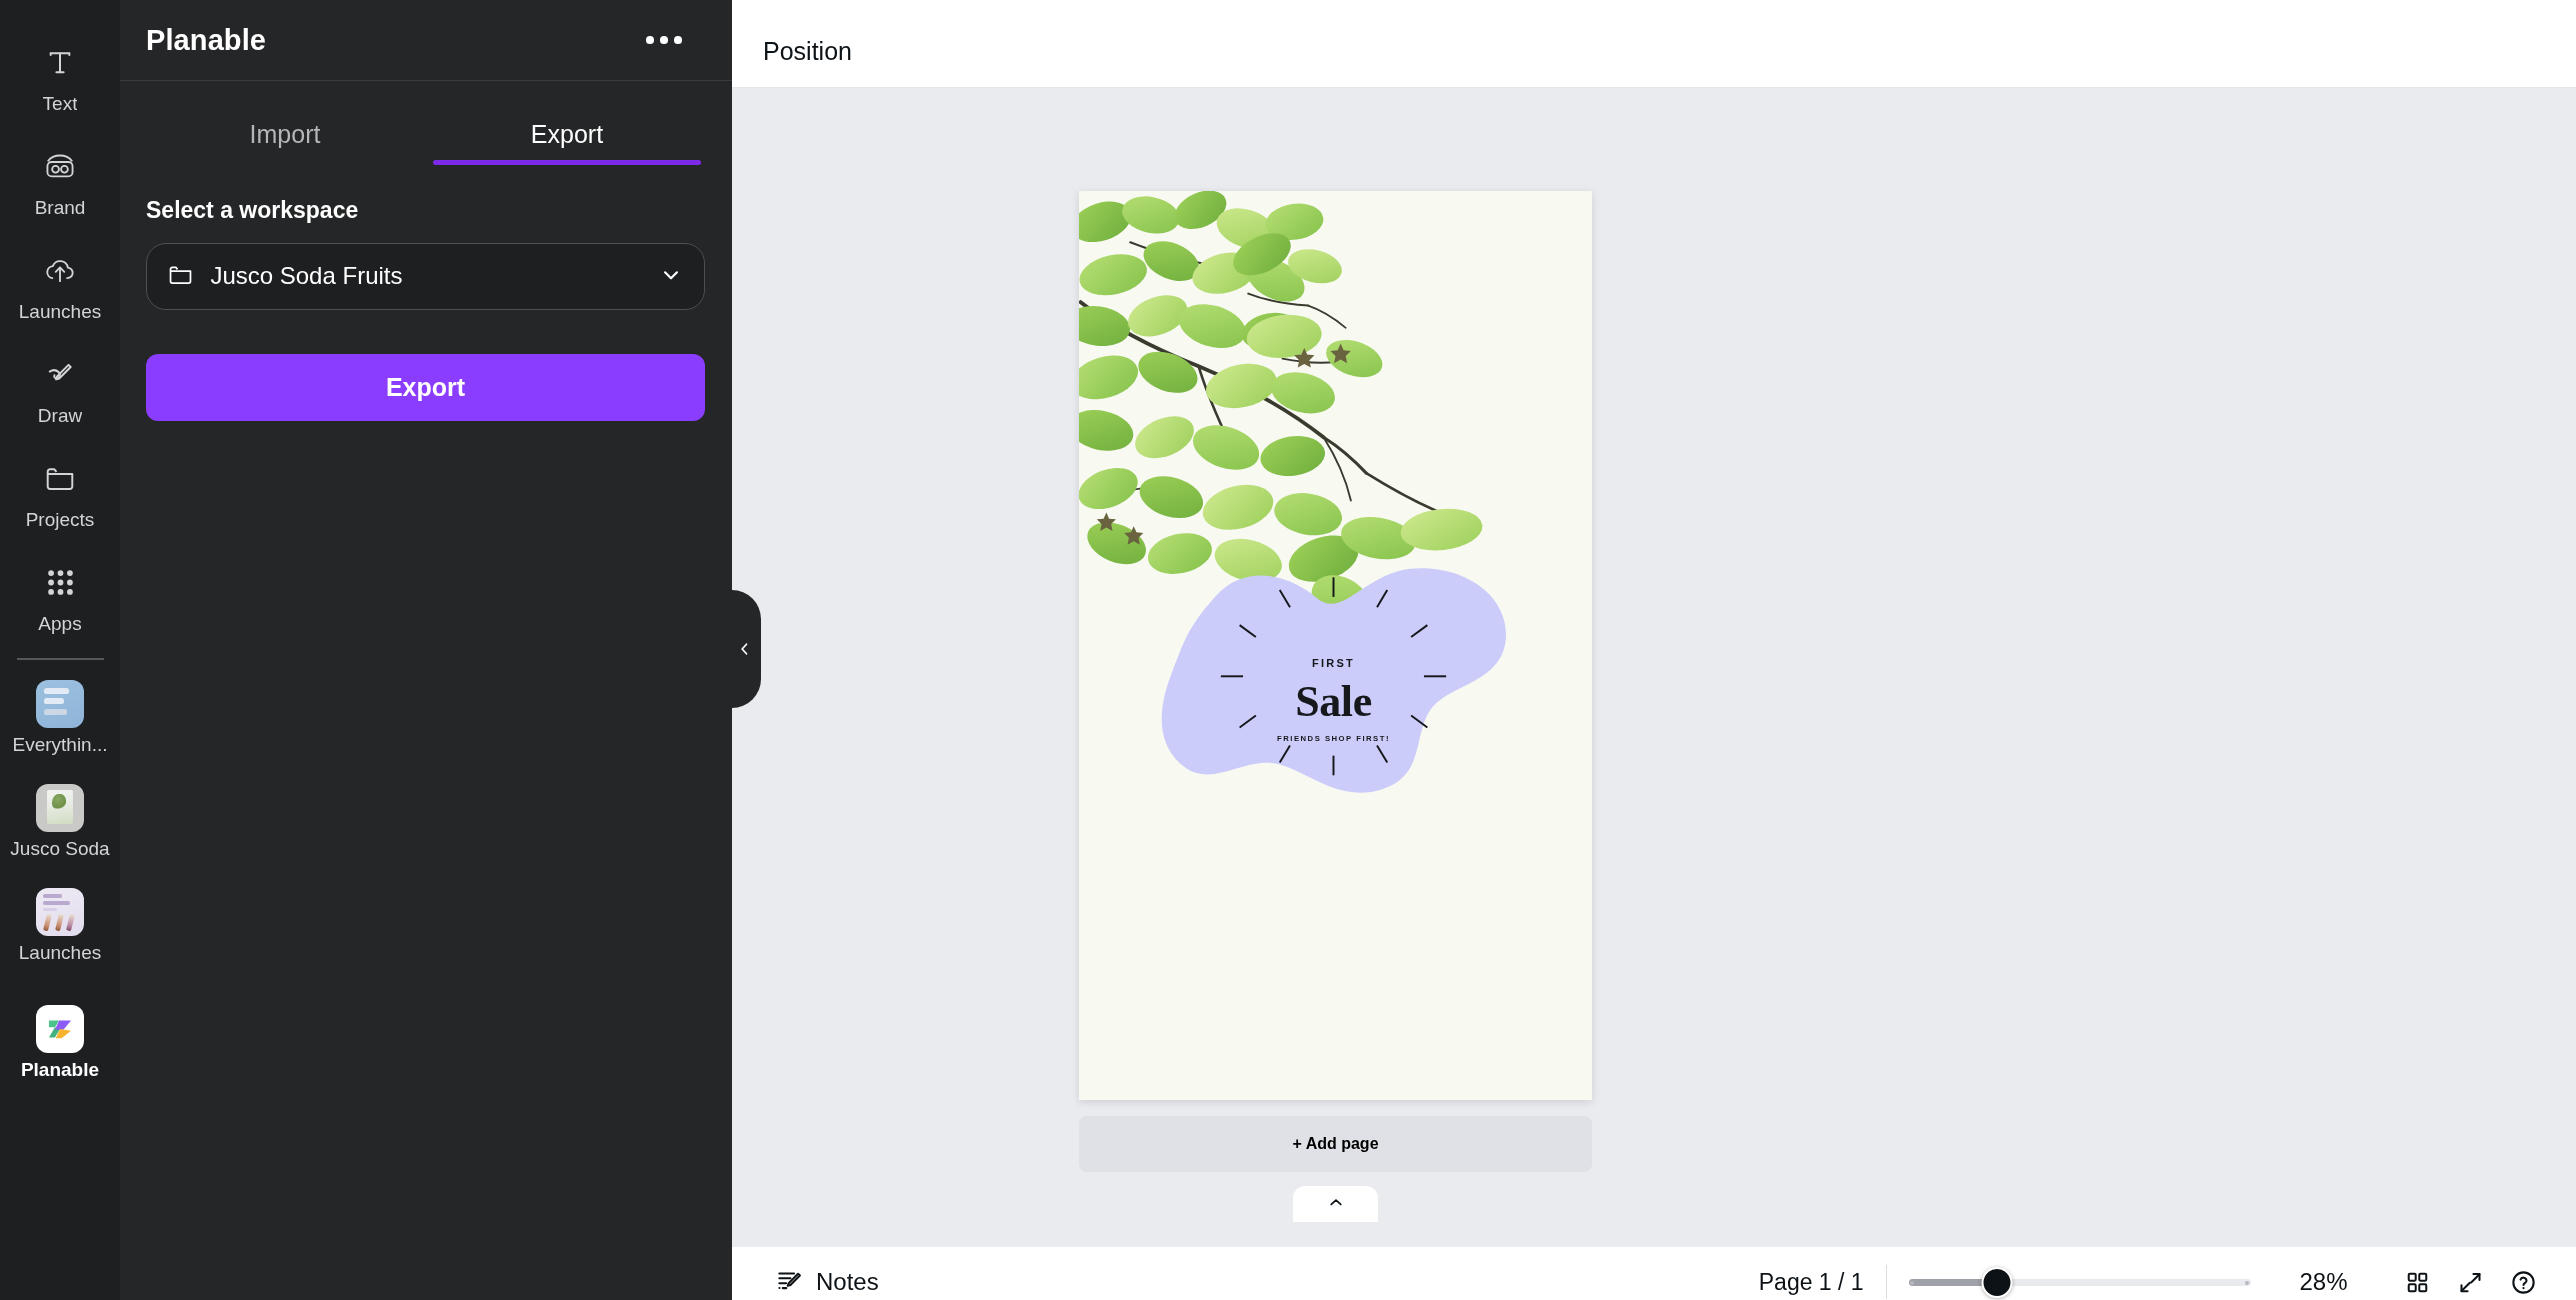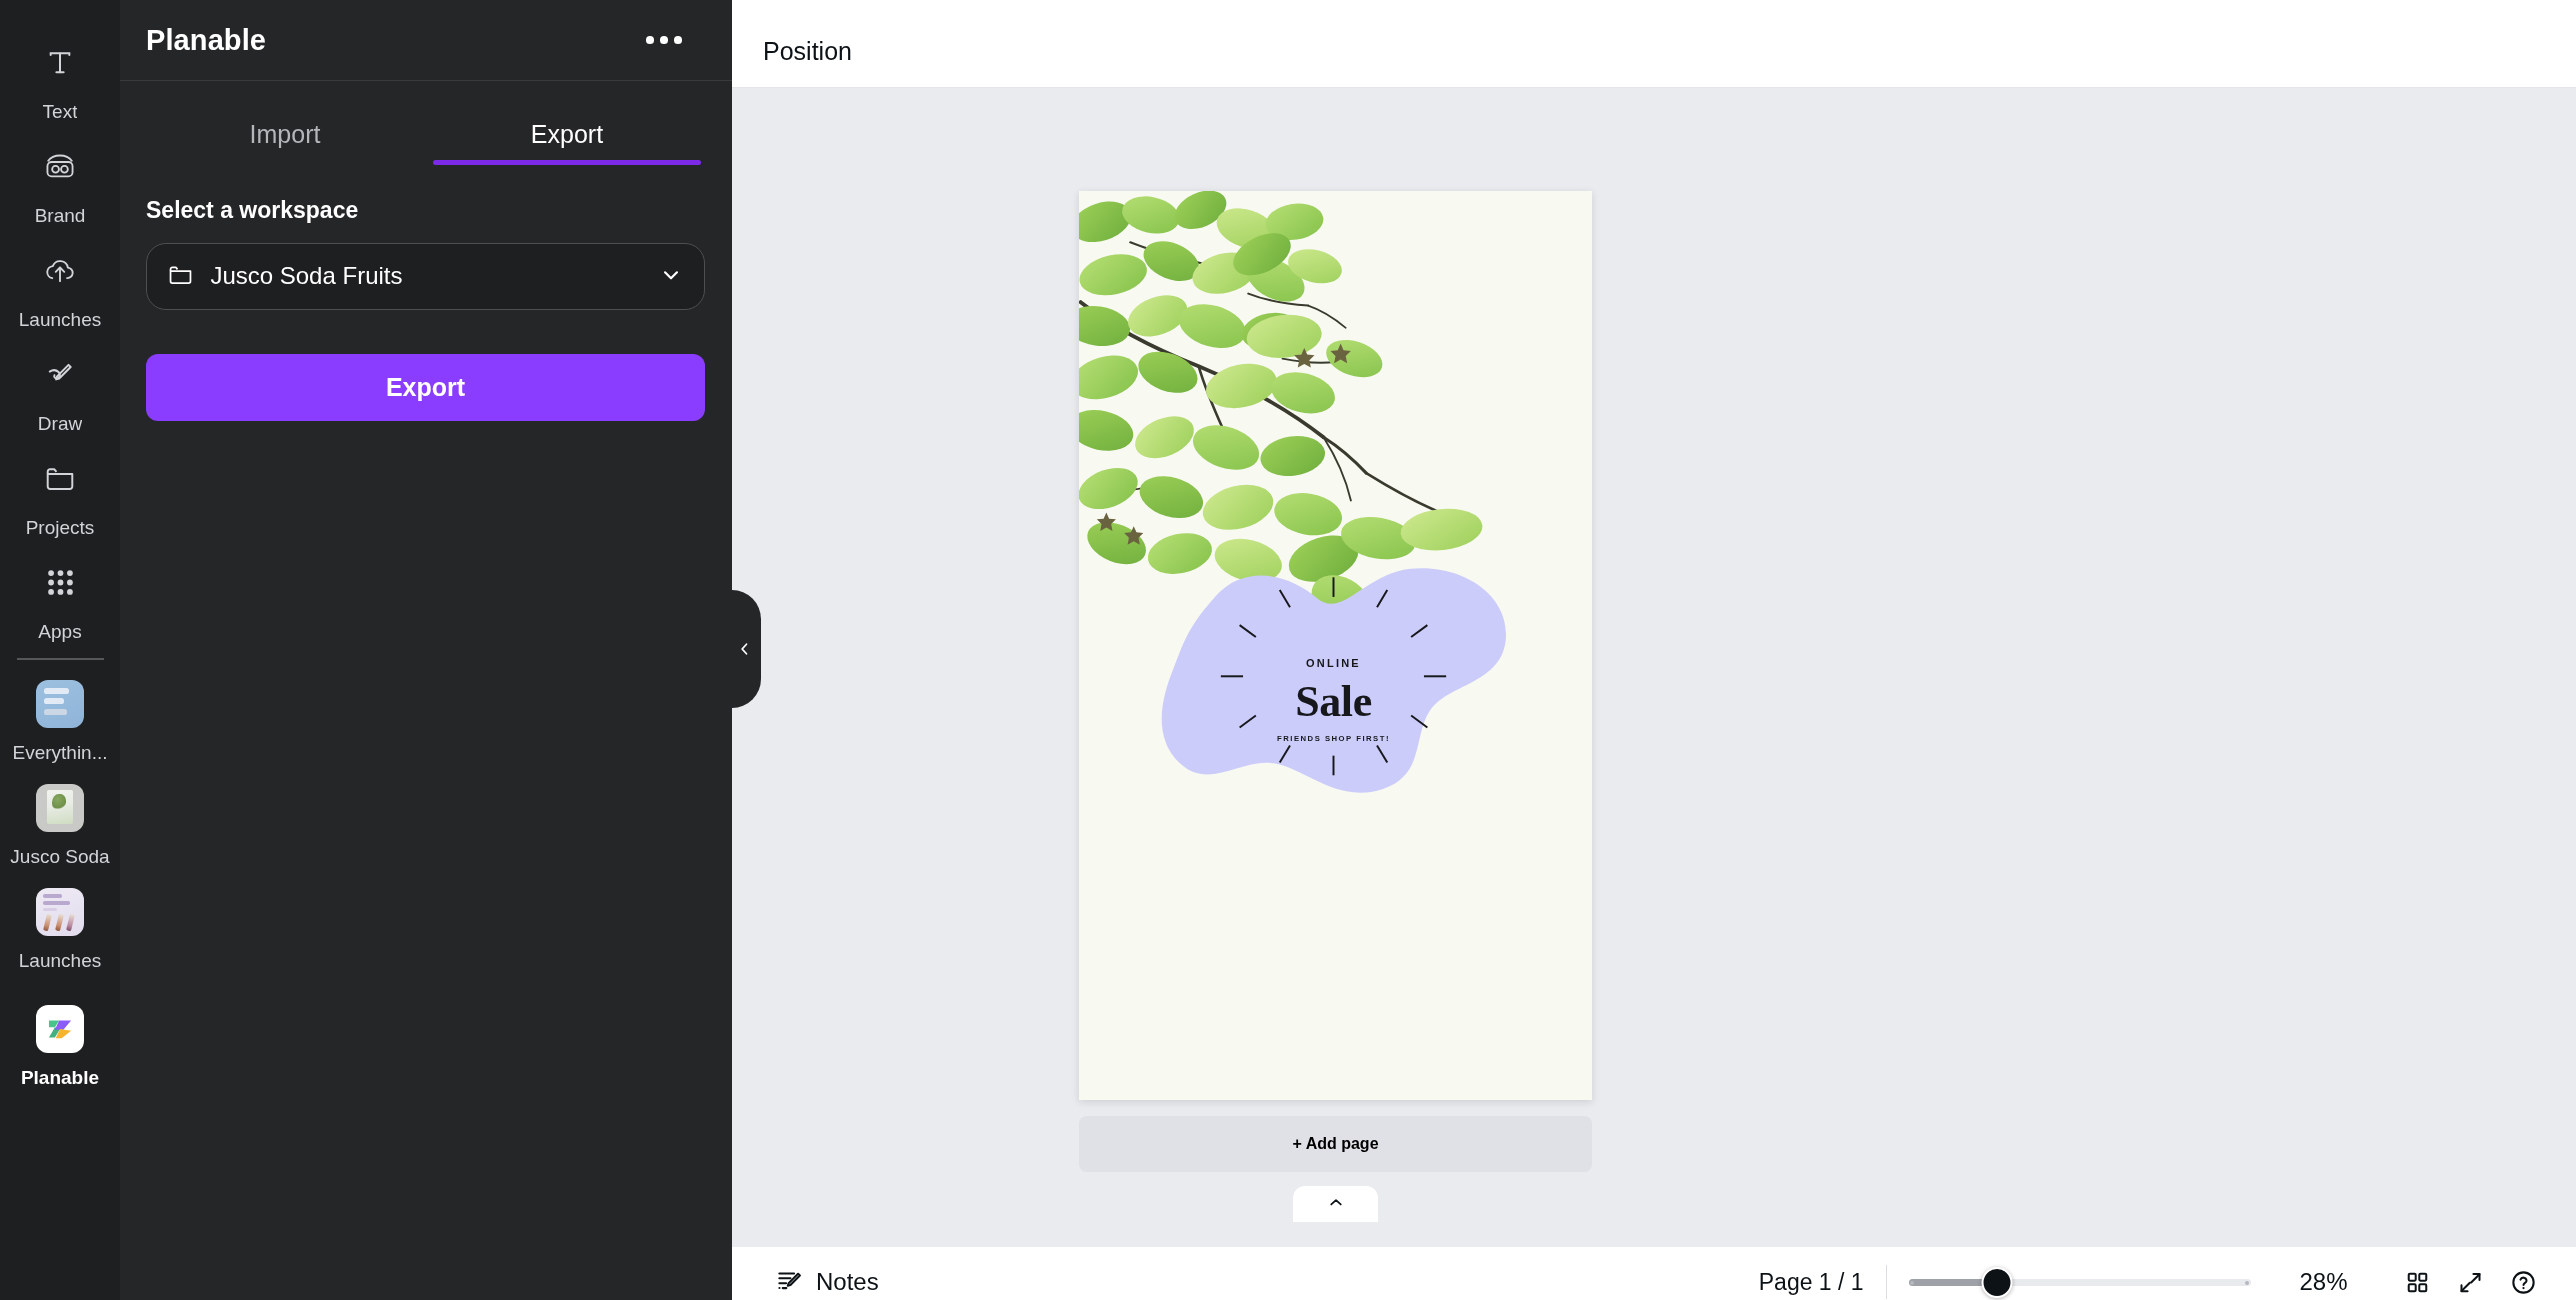--- a/index.html
+++ b/index.html
@@ -25,21 +25,21 @@
   .rail-item {
     width: 120px; height: 104px;
     display: flex; flex-direction: column;
     align-items: center; justify-content: flex-start;
     cursor: pointer; position: relative;
     padding-top: 8.5px;
   }
   .rail-ic { height: 46px; display: flex; align-items: center; justify-content: center; }
   .rail-ic svg { display: block; }
   .rail-label {
-    color: #d2d4d8; font-size: 19px; margin-top: 15px;
+    color: #d2d4d8; font-size: 19px; margin-top: 7px;
     max-width: 116px; text-align: center;
     white-space: nowrap; overflow: hidden; text-overflow: ellipsis;
   }
   .rail-item.active .rail-label { color: #ffffff; font-weight: 700; }
   .rail-divider {
     width: 87px; height: 1.7px; background: #555759;
     margin: 3.4px 0 12px 0; flex: 0 0 auto;
   }
   .thumb-tile {
     width: 48px; height: 48px; border-radius: 12px;
@@ -562,21 +562,21 @@
                 <line x1="100" y1="208" x2="119" y2="194"></line>
                 <line x1="147" y1="249" x2="159" y2="229"></line>
                 <line x1="210" y1="264" x2="210" y2="241"></line>
                 <line x1="273" y1="249" x2="261" y2="229"></line>
                 <line x1="320" y1="208" x2="301" y2="194"></line>
                 <line x1="342" y1="148" x2="316" y2="148"></line>
                 <line x1="320" y1="88" x2="301" y2="102"></line>
                 <line x1="273" y1="47" x2="261" y2="67"></line>
               </g>
             </svg>
-            <div class="badge-text" id="badge-online">ONLINE</div>
+            <div class="badge-text" id="badge-online">FIRST</div>
             <div class="badge-text" id="badge-sale">Sale</div>
             <div class="badge-text" id="badge-sub">FRIENDS SHOP FIRST!</div>
           </div>
 
         </div>
       </div>
 
       <div id="add-page">+ Add page</div>
 
       <div id="collapse-tab">

